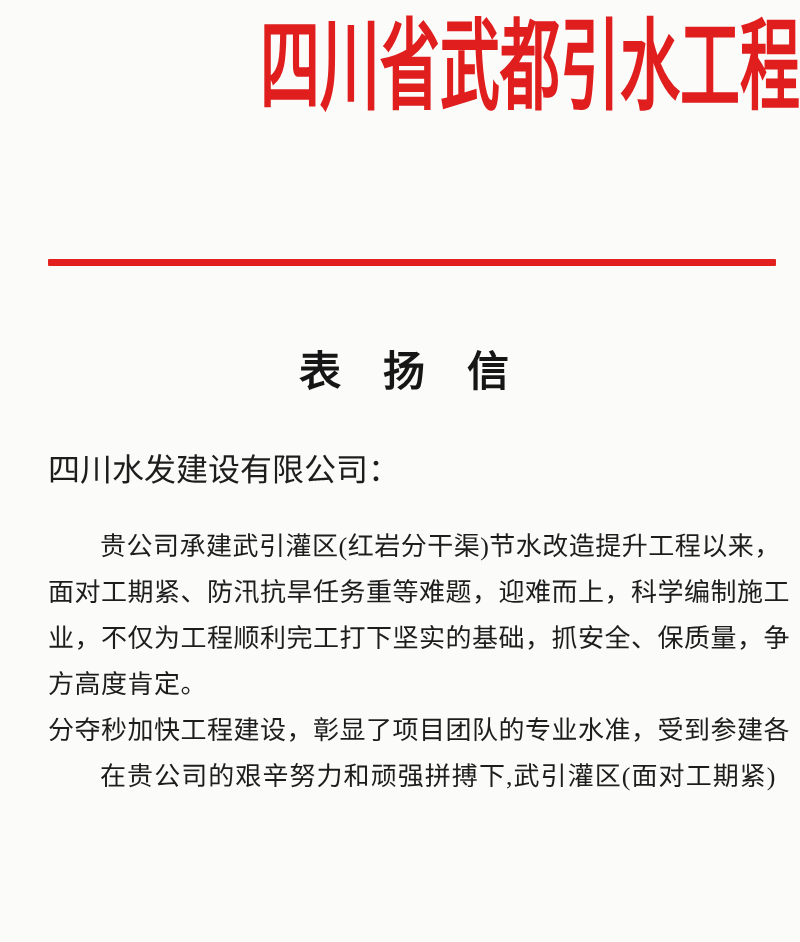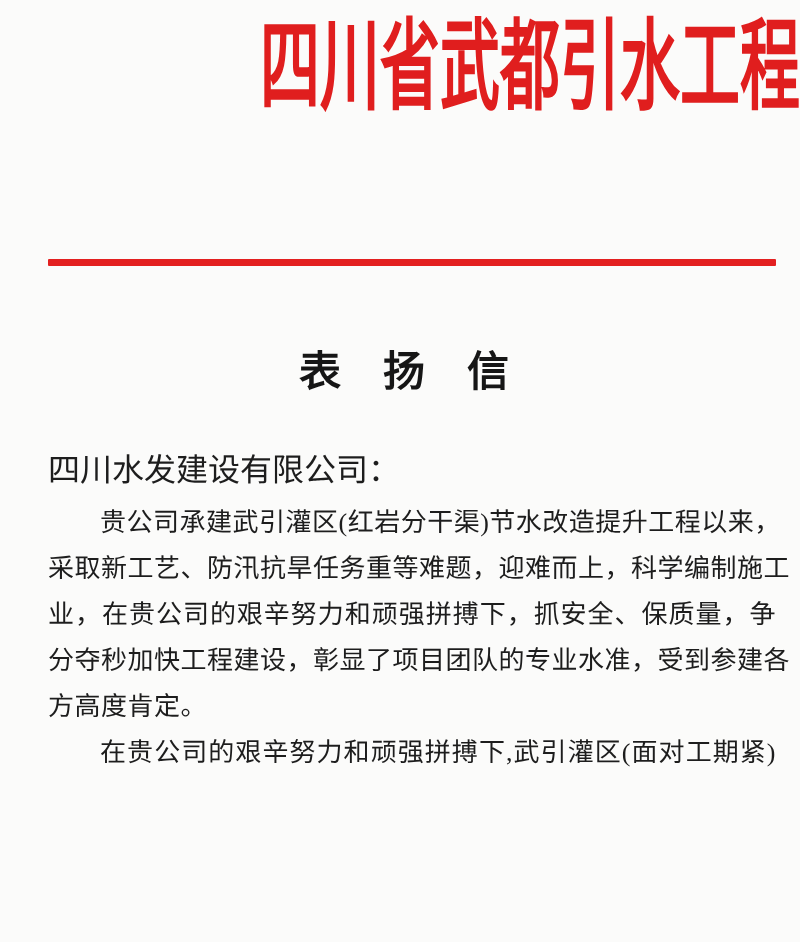--- a/index.html
+++ b/index.html
@@ -66,21 +66,21 @@
     top: 451px;
     left: 48px;
     width: 728px;
     font-size: 32px;
     line-height: 38px;
     white-space: nowrap;
   }
   
   .letter-body {
     position: absolute;
-    top: 500px;
+    top: 524px;
     left: 48px;
     width: 728px;
     font-size: 26px;
     color: #1d1d1d;
   }
   .bline {
     height: 46px;
     line-height: 46px;
     text-align: justify;
     text-align-last: justify;
@@ -107,24 +107,24 @@
   <div class="red-rule"></div>
 
   <div class="letter-title">表　扬　信</div>
 
   <div class="salutation">四川水发建设有限公司：</div>
 
   <div class="letter-body">
 
     <div>
       <div class="bline indent">贵公司承建武引灌区(红岩分干渠)节水改造提升工程以来，</div>
-      <div class="bline">采取新工艺、防汛抗旱任务重等难题，迎难而上，科学编制施工</div>
-      <div class="bline">业，在贵公司的艰辛努力和顽强拼搏下，抓安全、保质量，争</div>
+      <div class="bline">面对工期紧、防汛抗旱任务重等难题，迎难而上，科学编制施工</div>
+      <div class="bline">业，不仅为工程顺利完工打下坚实的基础，抓安全、保质量，争</div>
+      <div class="bline short">方高度肯定。</div>
       <div class="bline">分夺秒加快工程建设，彰显了项目团队的专业水准，受到参建各</div>
-      <div class="bline short">方高度肯定。</div>
     </div>
 
     <div>
       <div class="bline indent">在贵公司的艰辛努力和顽强拼搏下,武引灌区(面对工期紧)</div>
     </div>
 
   </div>
 
 </div>
 

